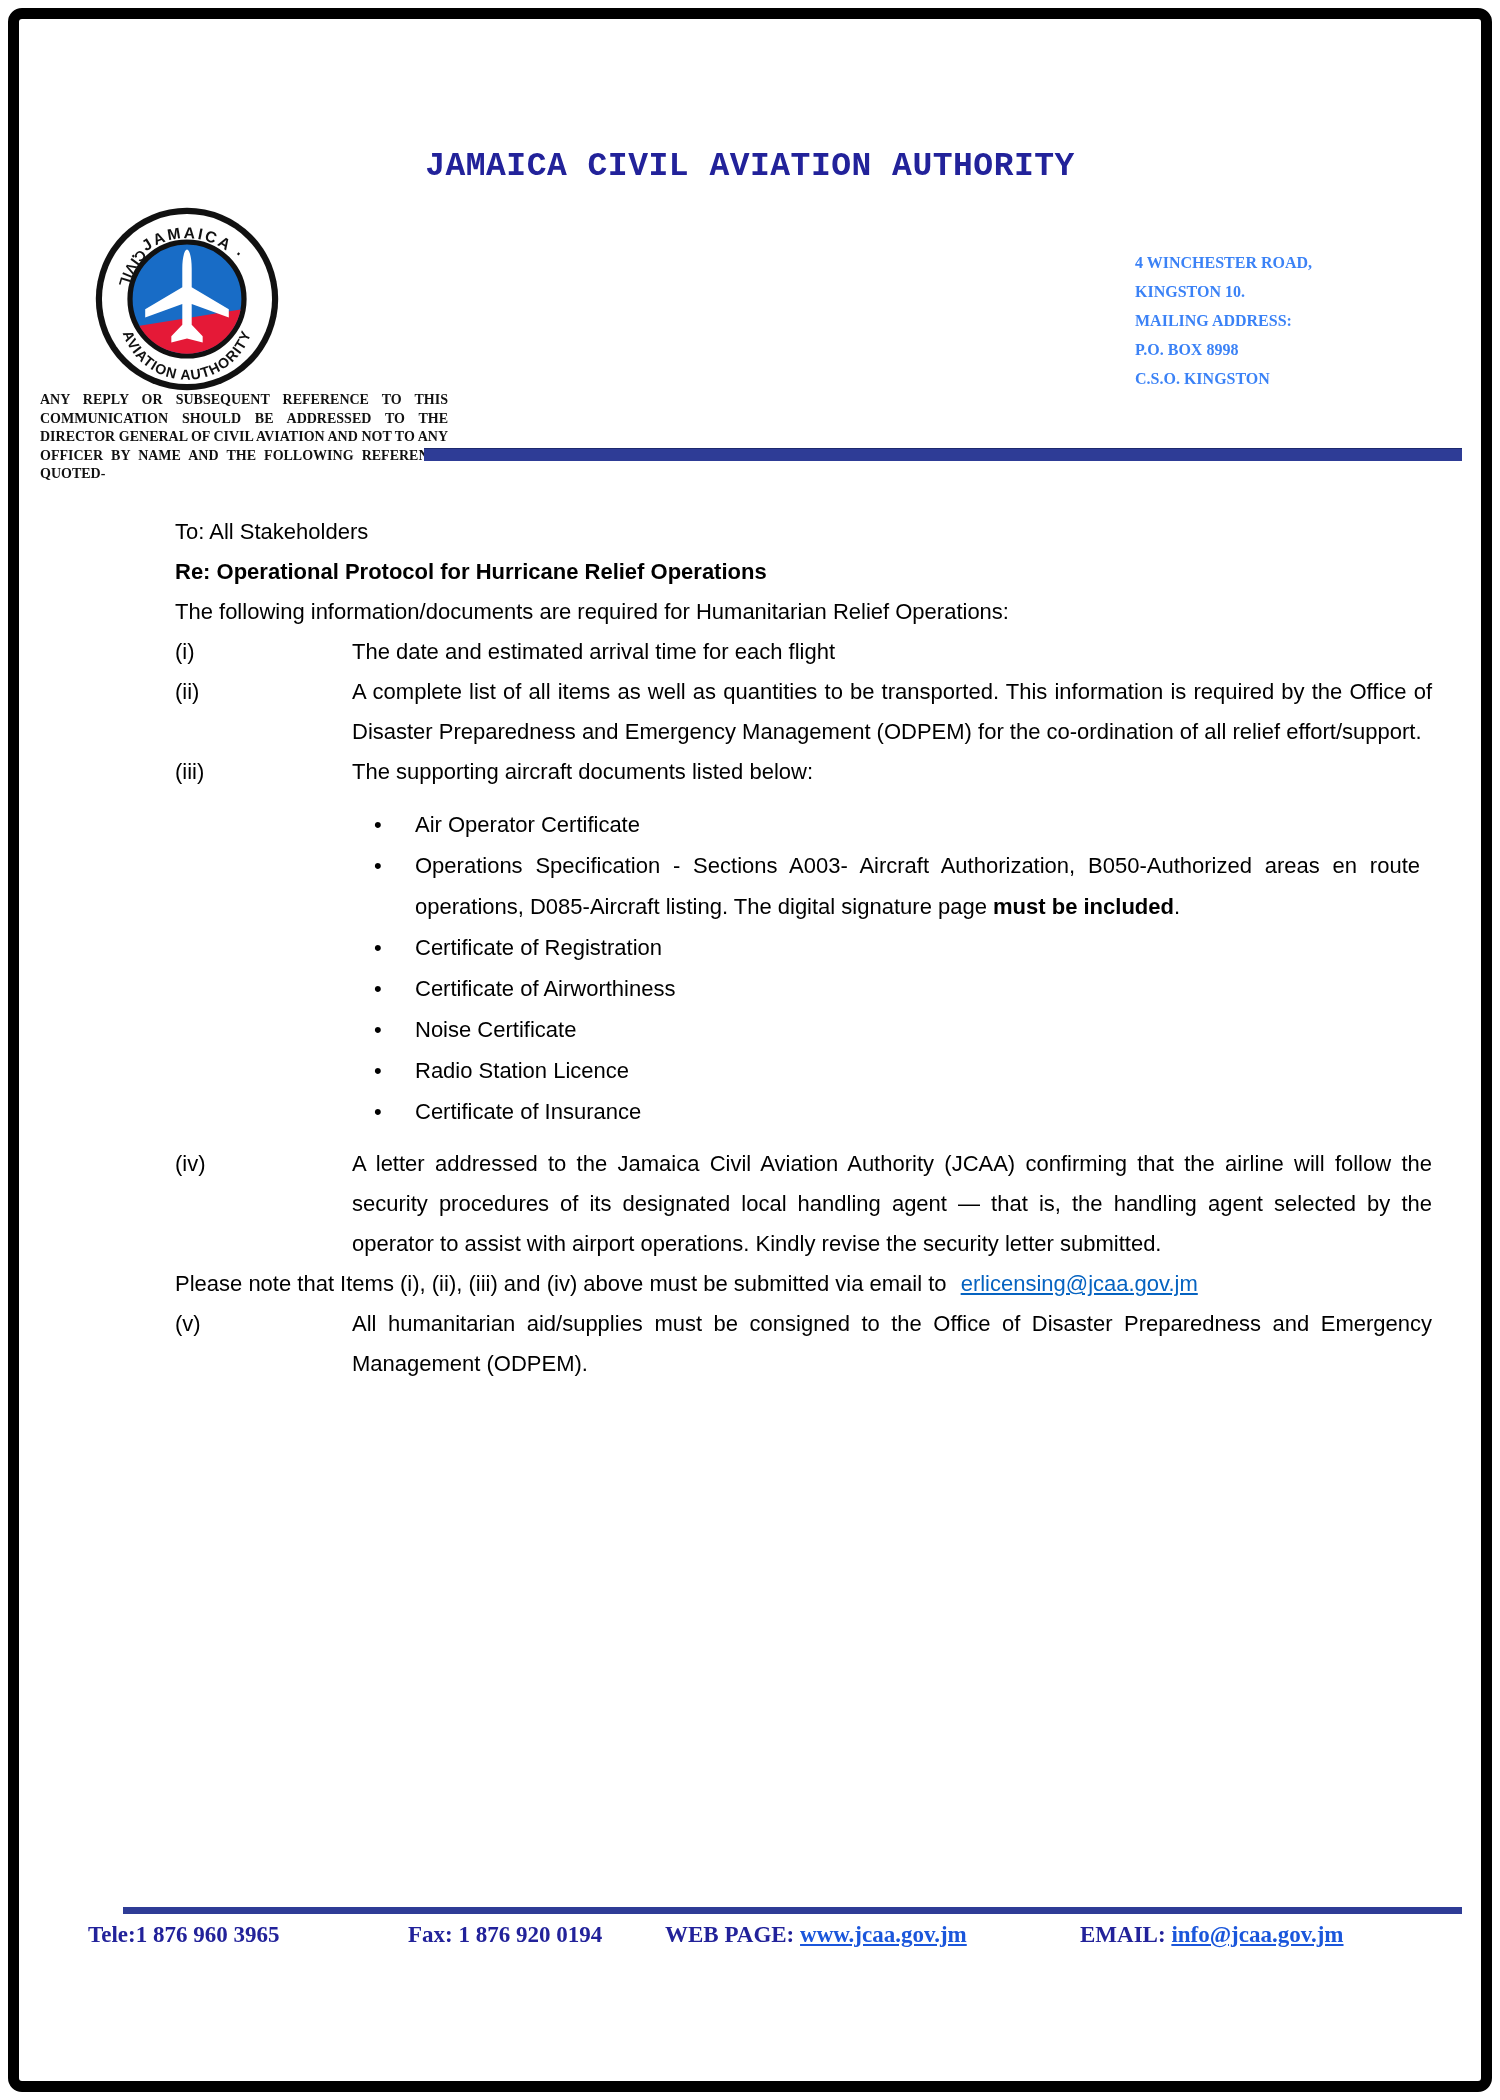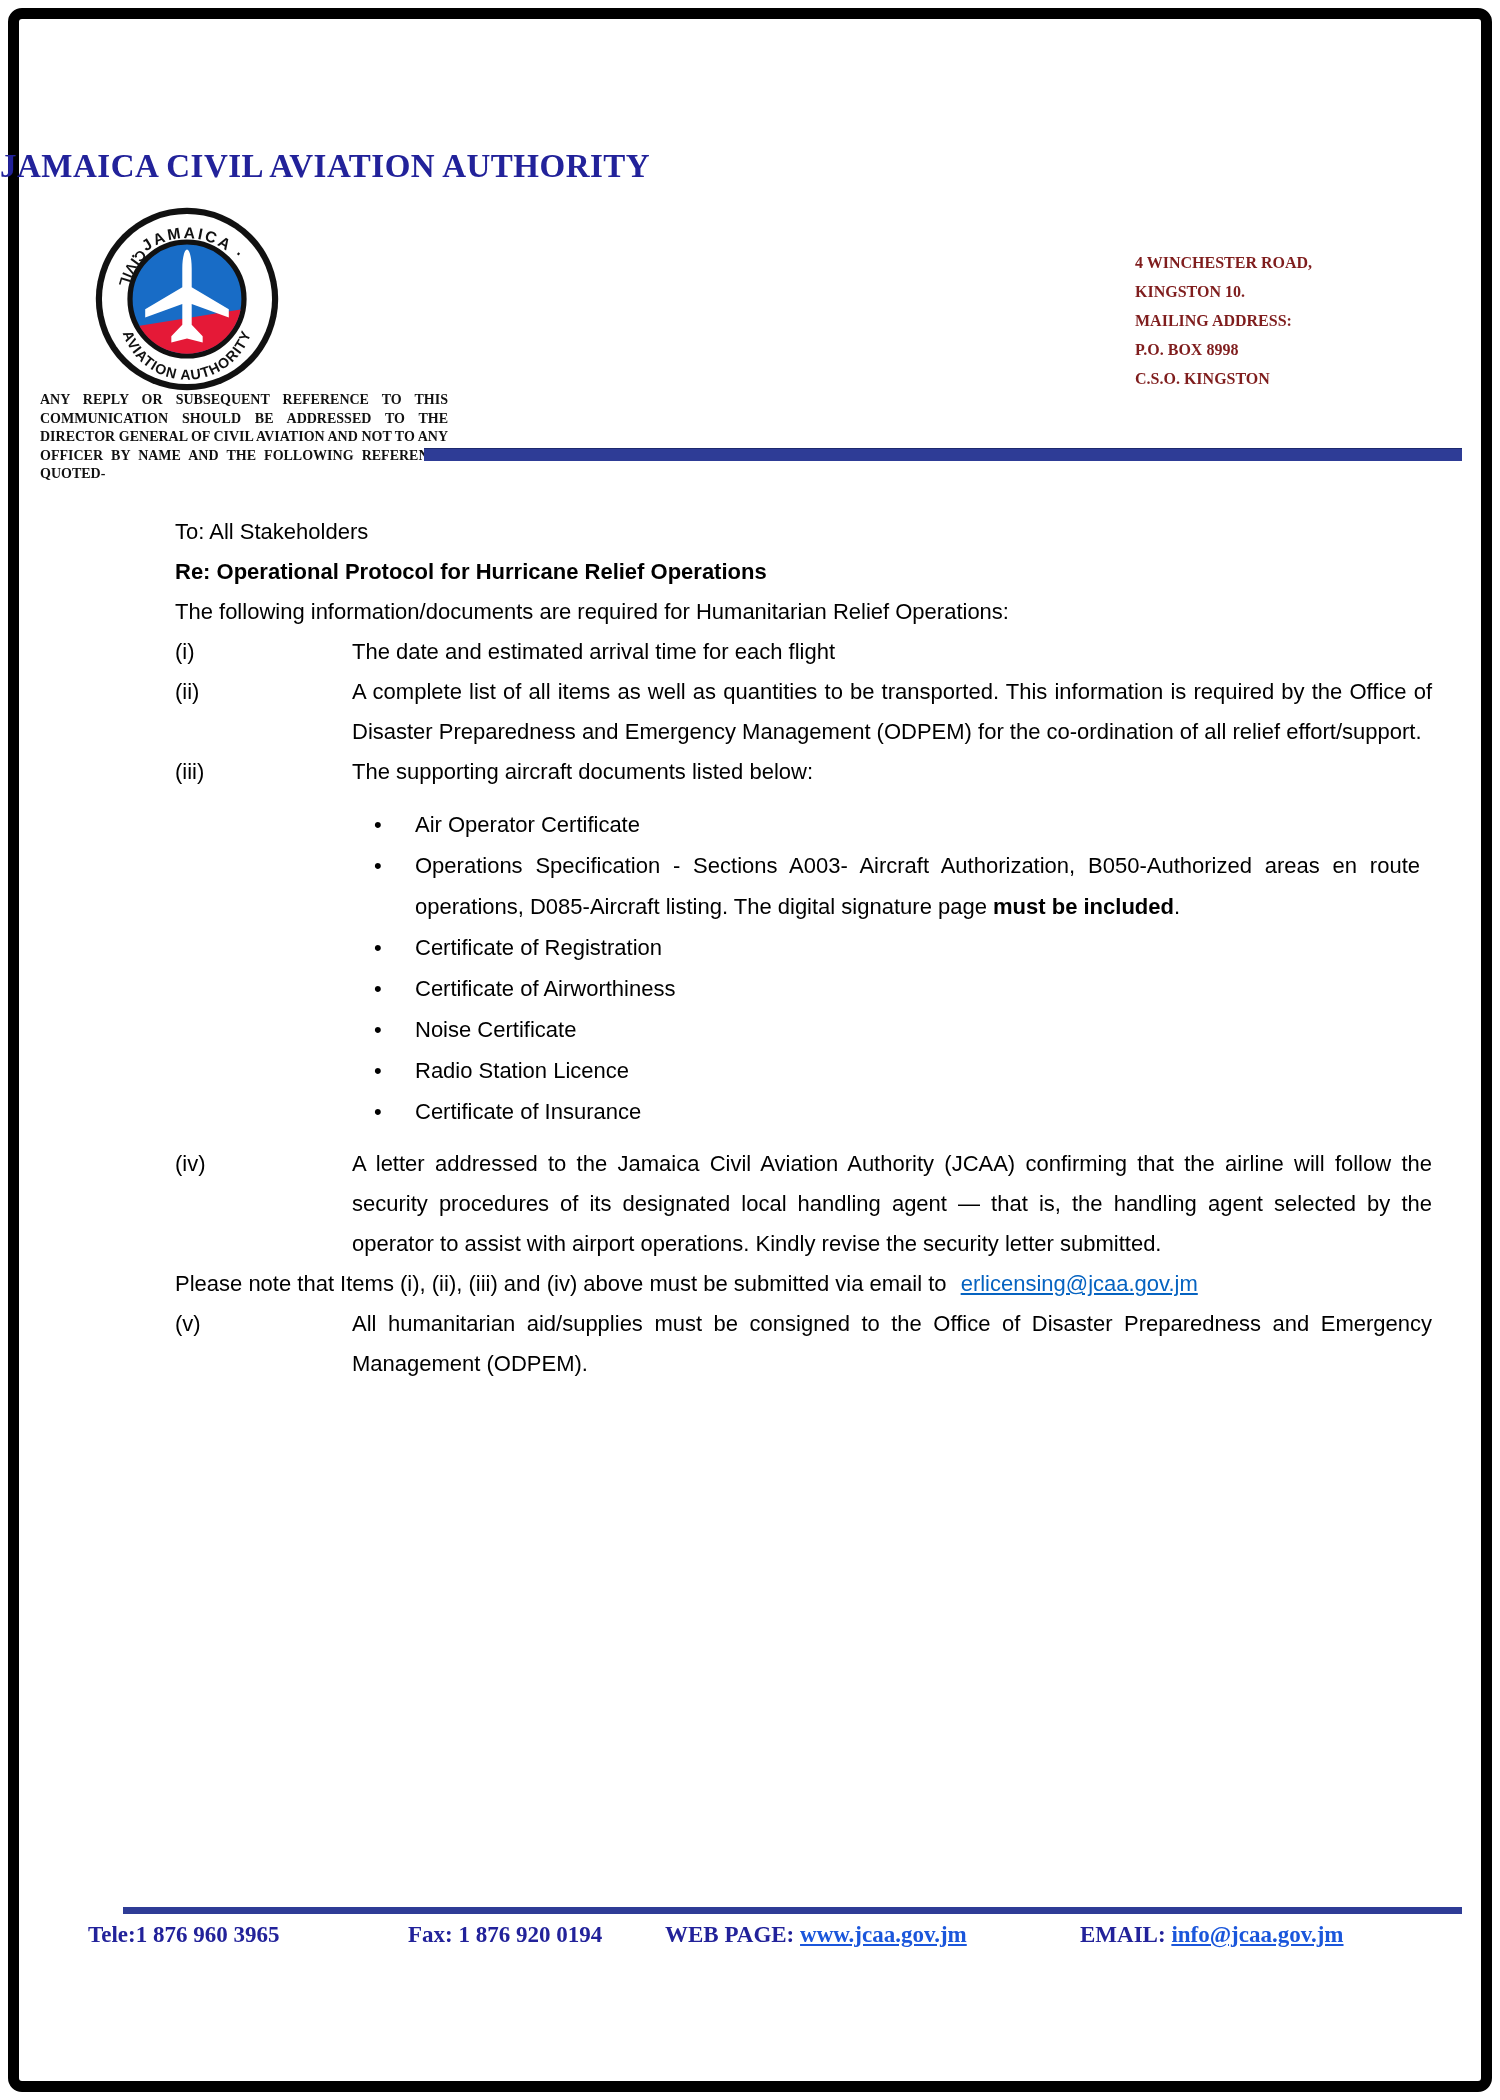--- a/index.html
+++ b/index.html
@@ -1,26 +1,26 @@
 <!DOCTYPE html>
 <html><head>
 <meta charset="utf-8">
 <style>
   html,body{margin:0;padding:0;background:#ffffff;}
   .page{position:relative;width:1500px;height:2100px;background:#ffffff;
         font-family:"Liberation Sans",sans-serif;color:#000;overflow:hidden;}
   .frame{position:absolute;inset:8px;border:11px solid #000;border-radius:14px;pointer-events:none;}
 
   
-  .title{position:absolute;top:148px;left:0;width:100%;text-align:left;
-         font-family:Liberation Serif, serif;font-weight:bold;font-size:33px;
+  .title{position:absolute;top:148px;left:0;width:100%;text-align:center;
+         font-family:Liberation Mono, monospace;font-weight:bold;font-size:33px;
          color:#22229a;letter-spacing:.5px;}
   .logo{position:absolute;left:92px;top:204px;width:190px;height:190px;}
   .address{position:absolute;left:1135px;top:248px;font-family:"Liberation Serif",serif;
-           font-weight:bold;font-size:16px;color:#7f1d1d;line-height:29px;white-space:nowrap;}
+           font-weight:bold;font-size:16px;color:#3b82f6;line-height:29px;white-space:nowrap;}
   .notice{position:absolute;left:40px;top:391px;width:408px;
           font-family:"Liberation Serif",serif;font-weight:bold;font-size:14px;
           line-height:18.5px;text-align:justify;color:#111;}
   .bar{position:absolute;left:424px;top:448px;width:1038px;height:12px;
        background:#2e3c96;border-top:1px solid #1d2a6e;}
 
   
   .letter{position:absolute;left:175px;top:512px;width:1257px;font-size:22px;line-height:40px;}
   .letter div{margin:0;}
   .l-to{margin-top:30px;}

